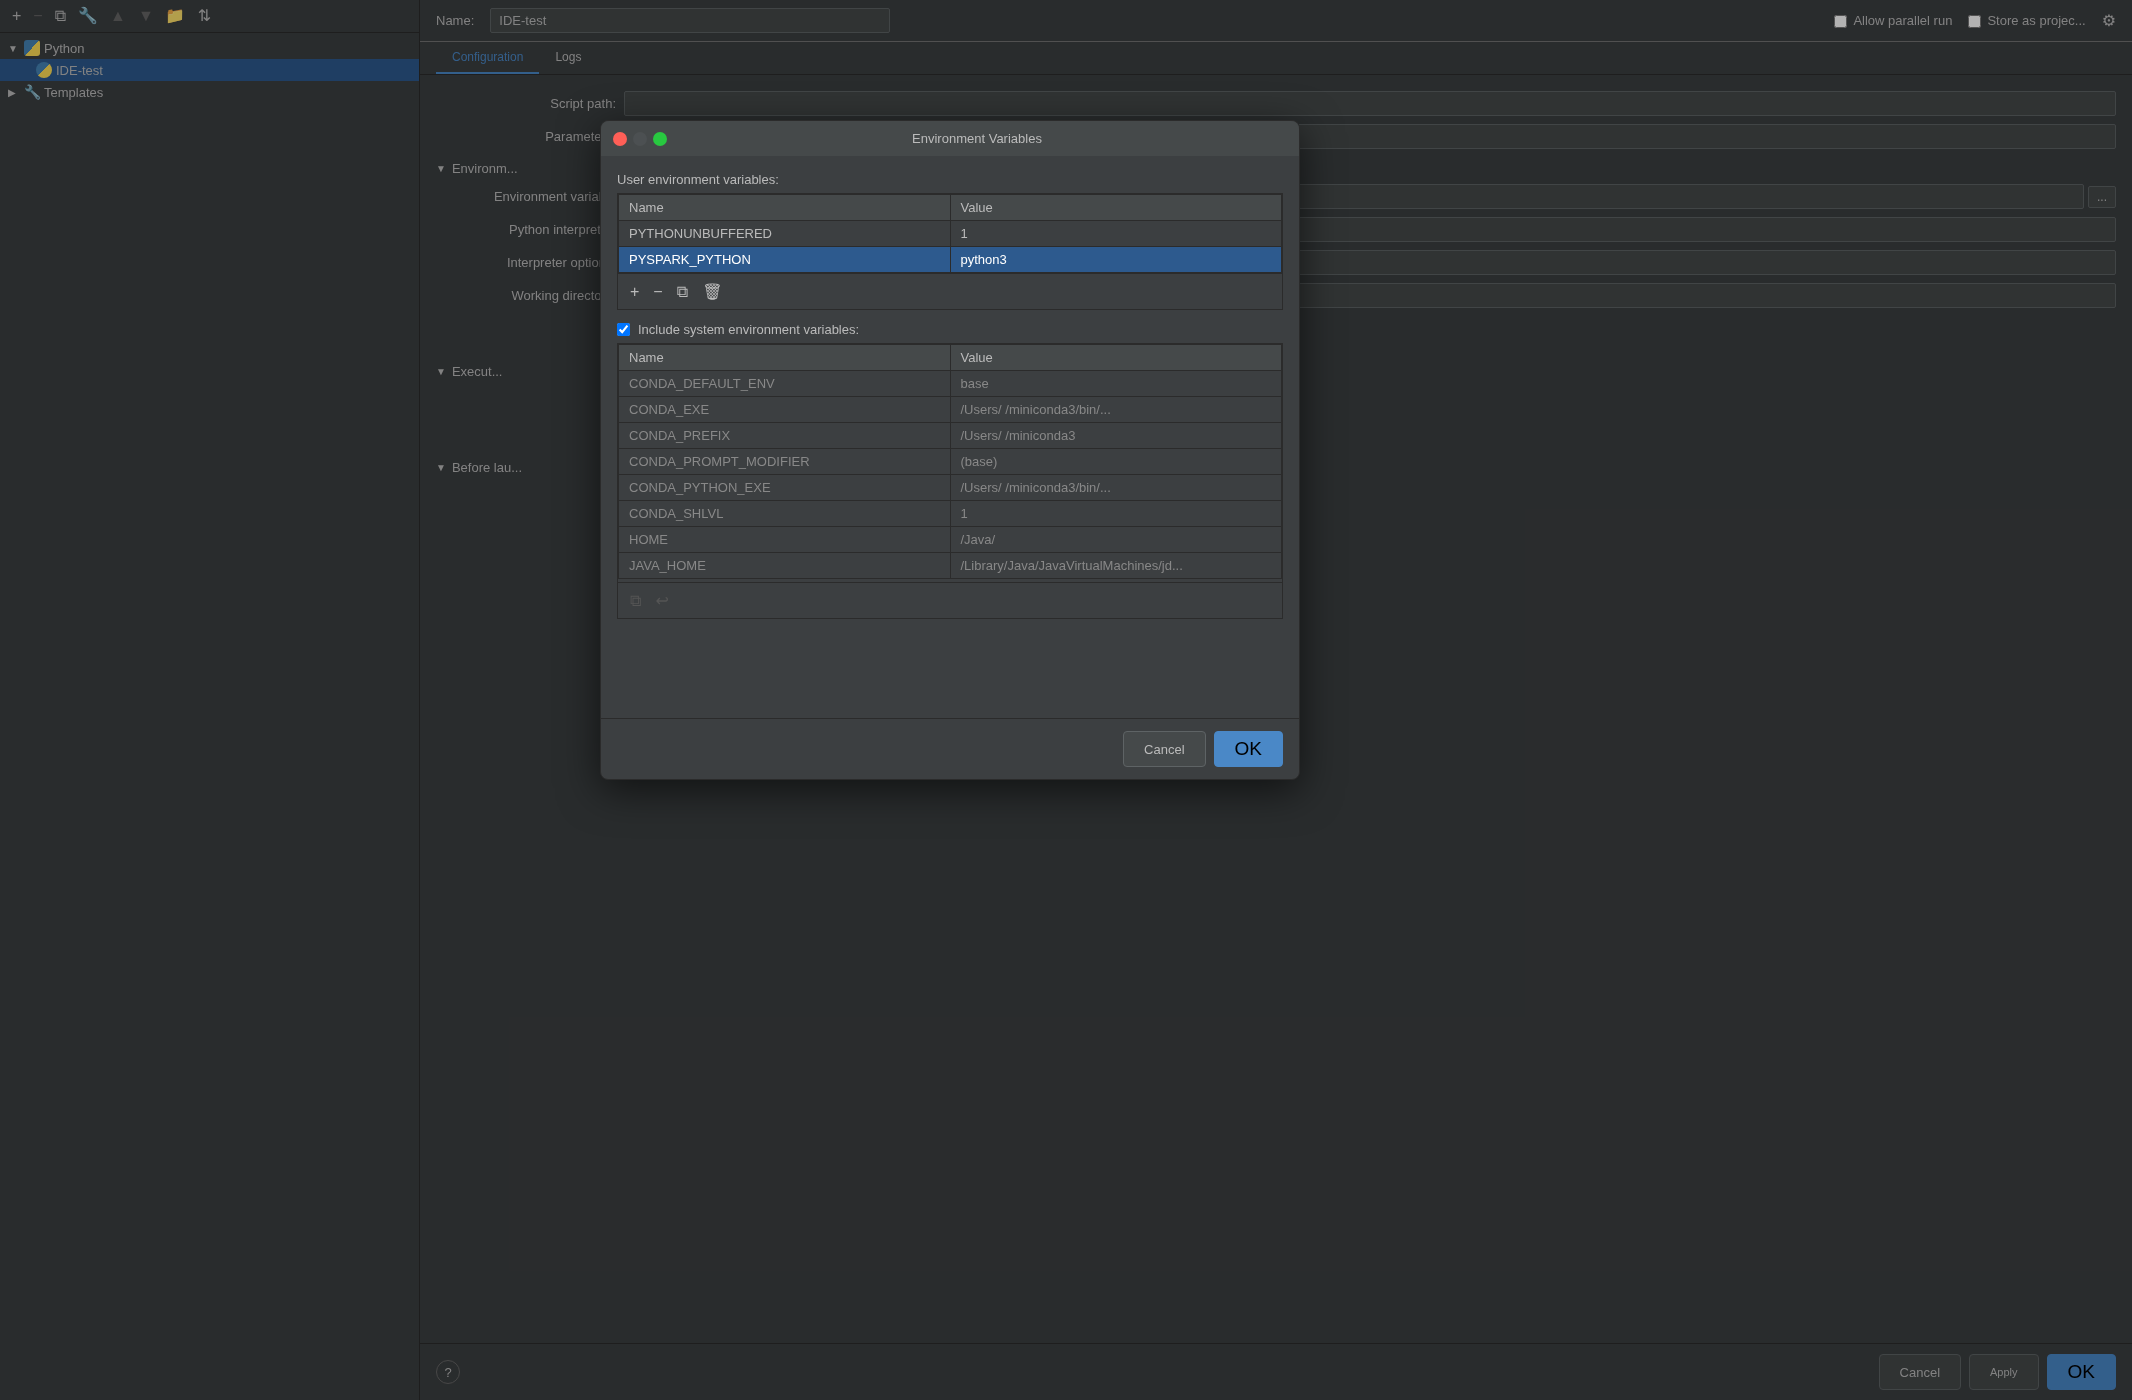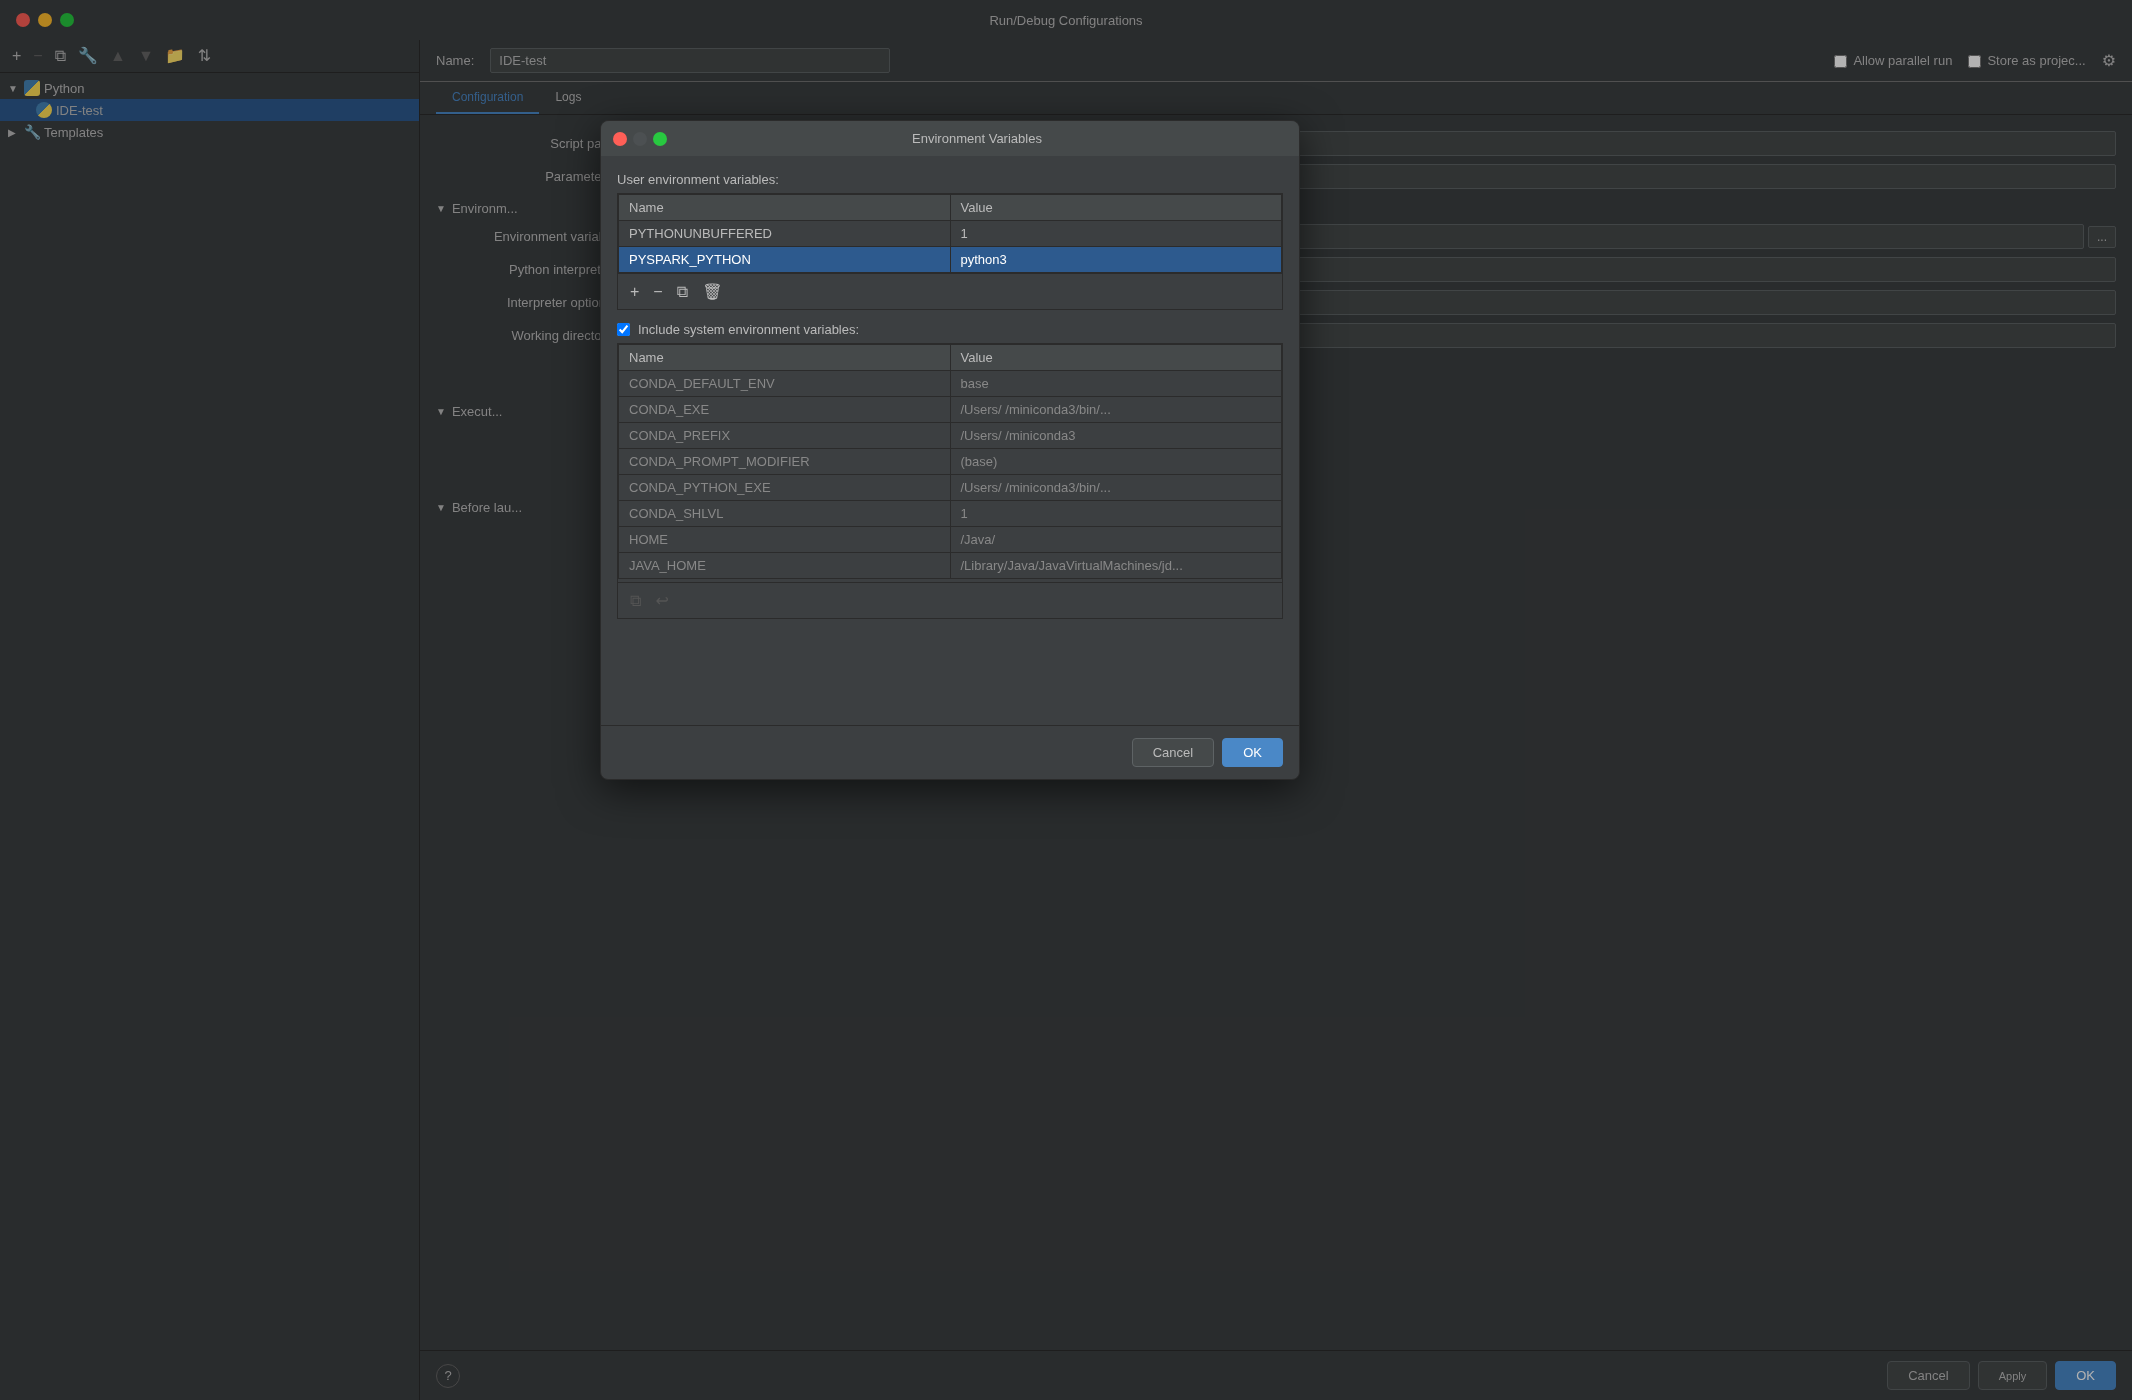--- a/index.html
+++ b/index.html
@@ -341,25 +341,25 @@
       color: #bbbbbb;
       padding: 6px 20px;
       cursor: pointer;
       border-radius: 4px;
       font-size: 11px;
     }
 
     .btn-ok {
       background: #4a88c7;
       border: 1px solid #4a88c7;
-      color: #ffffff;
+      color: #000000;
       padding: 6px 20px;
       cursor: pointer;
       border-radius: 4px;
-      font-size: 13px;
+      font-size: 19px;
     }
 
     
     .modal-overlay {
       position: absolute;
       top: 0; left: 0; right: 0; bottom: 0;
       background: rgba(0,0,0,0.3);
       display: flex;
       align-items: center;
       justify-content: center;
@@ -527,28 +527,20 @@
       gap: 8px;
       padding: 12px 16px;
       border-top: 1px solid #2b2b2b;
     }
   </style>
 </head>
 <body>
 
 <div class="main-window">
 
-  <div class="title-bar">
-    <div class="window-controls">
-      <div class="traffic-light tl-close"></div>
-      <div class="traffic-light tl-min"></div>
-      <div class="traffic-light tl-max"></div>
-    </div>
-    <span class="title-text">Run/Debug Configurations</span>
-  </div>
 
   <div class="content-area">
 
     <div class="sidebar">
       <div class="sidebar-toolbar">
         <button class="sidebar-toolbar-btn">+</button>
         <button class="sidebar-toolbar-btn disabled">−</button>
         <button class="sidebar-toolbar-btn">⧉</button>
         <button class="sidebar-toolbar-btn">🔧</button>
         <button class="sidebar-toolbar-btn disabled">▲</button>

